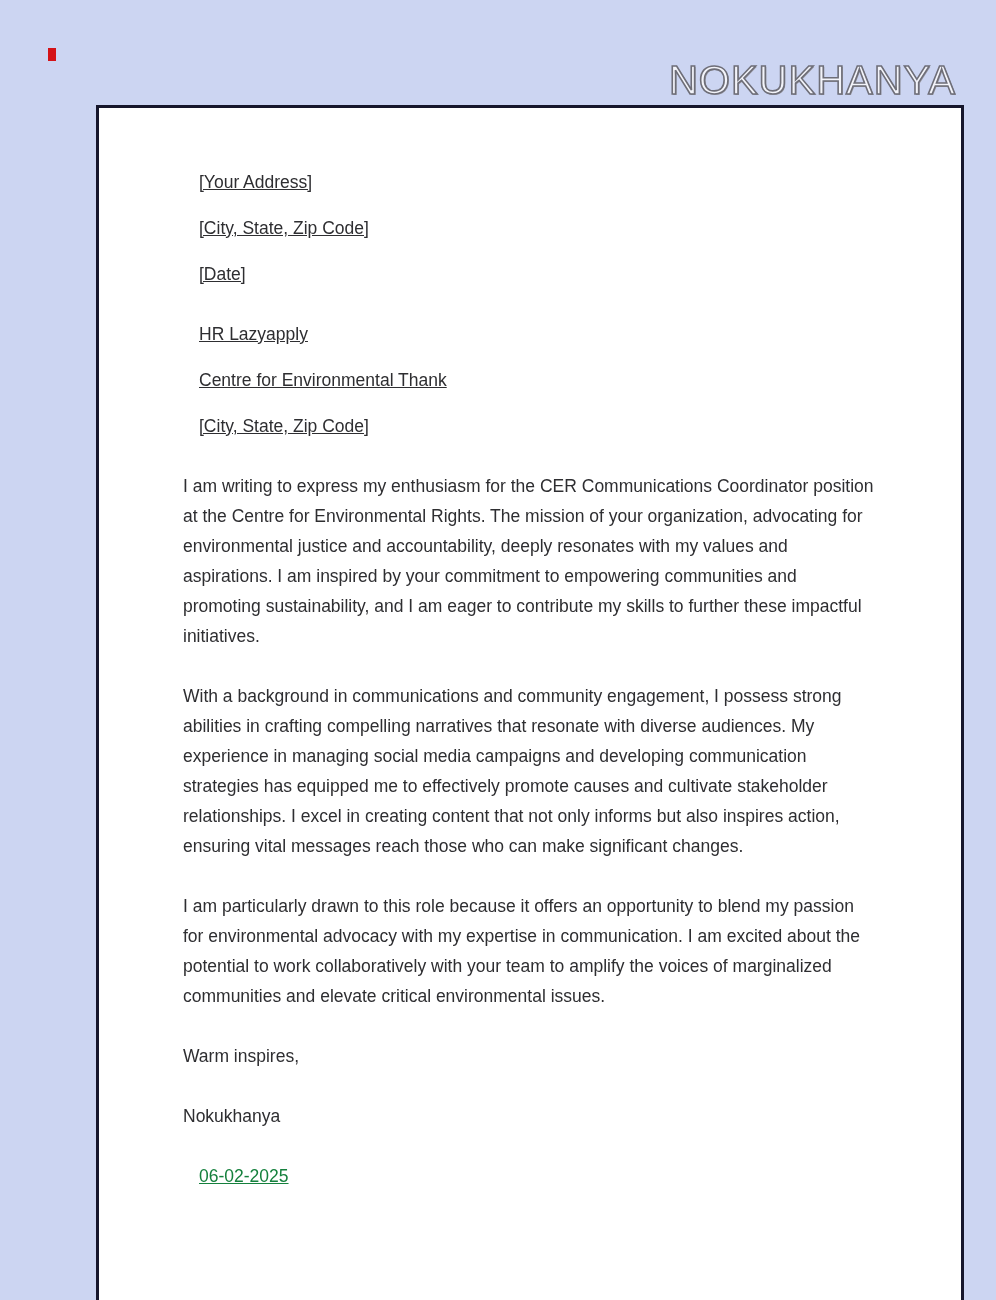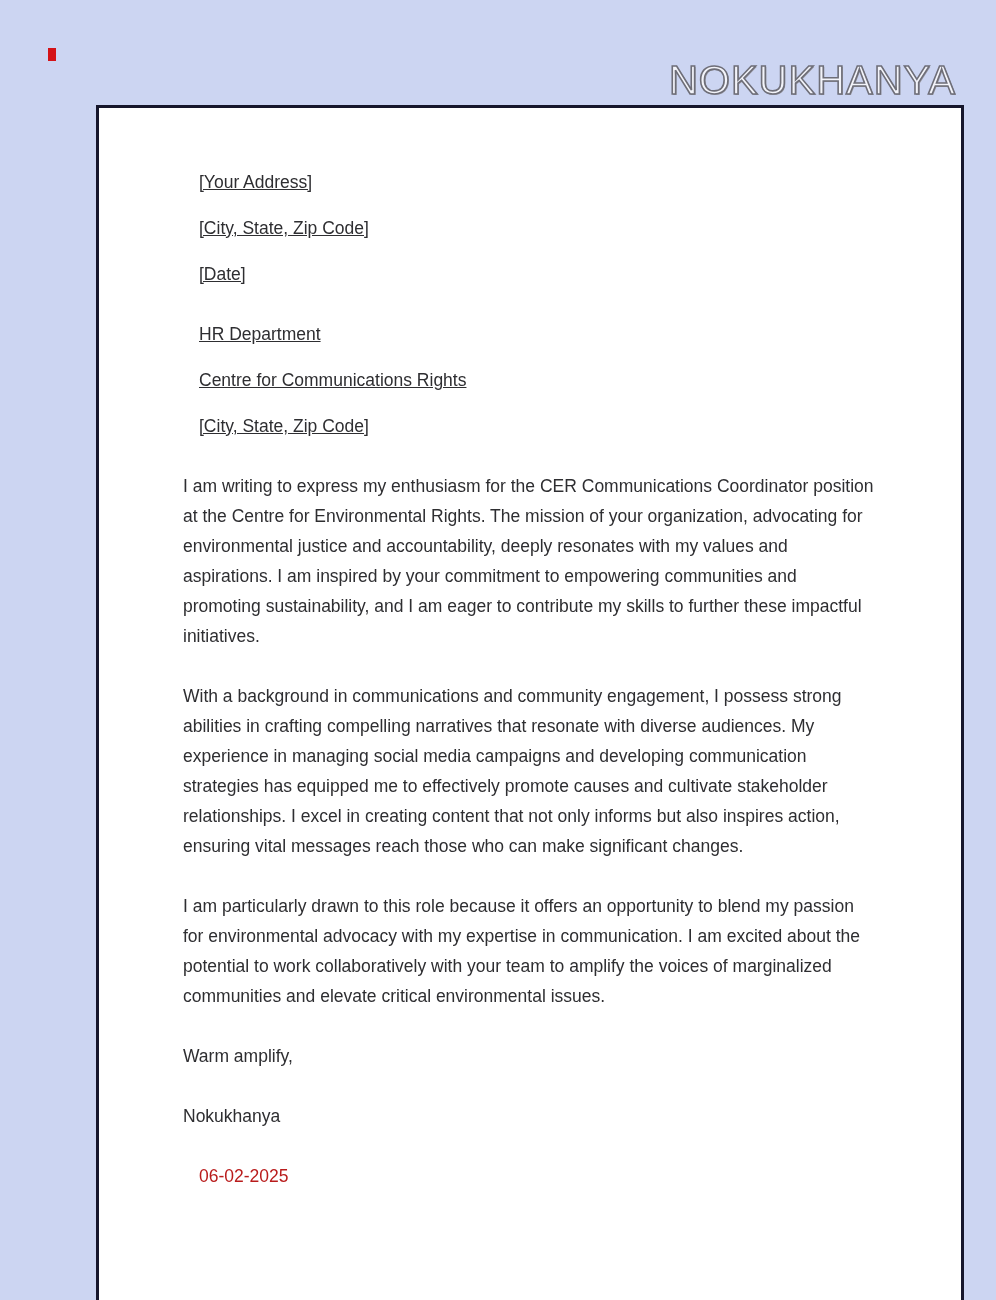--- a/index.html
+++ b/index.html
@@ -49,21 +49,22 @@
     line-height: 30px;
     color: #2e2e31;
     max-width: 800px;
   }
 
   .block { margin-bottom: 30px; }
   .block div { min-height: 30px; text-decoration: underline; }
   .letter-body p { margin-bottom: 30px; }
 
   .date-link {
-    color: #b91c1c;
+    color: #15803d;
+    text-decoration: underline;
     cursor: pointer;
     text-align: right;
   }
 
   .watermark {
     position: absolute;
     right: 10px;
     top: 1190px;
     font-size: 13px;
     color: #4b5563;
@@ -79,31 +80,31 @@
 <div class="letter-page">
   <div class="letter-body">
 
     <div class="block">
       <div>[Your Address]</div>
       <div>[City, State, Zip Code]</div>
       <div>[Date]</div>
     </div>
 
     <div class="block">
-      <div>HR Department</div>
-      <div>Centre for Communications Rights</div>
+      <div>HR Lazyapply</div>
+      <div>Centre for Environmental Thank</div>
       <div>[City, State, Zip Code]</div>
     </div>
 
 
     <p>I am writing to express my enthusiasm for the CER Communications Coordinator position at the Centre for Environmental Rights. The mission of your organization, advocating for environmental justice and accountability, deeply resonates with my values and aspirations. I am inspired by your commitment to empowering communities and promoting sustainability, and I am eager to contribute my skills to further these impactful initiatives.</p>
     <p>With a background in communications and community engagement, I possess strong abilities in crafting compelling narratives that resonate with diverse audiences. My experience in managing social media campaigns and developing communication strategies has equipped me to effectively promote causes and cultivate stakeholder relationships. I excel in creating content that not only informs but also inspires action, ensuring vital messages reach those who can make significant changes.</p>
     <p>I am particularly drawn to this role because it offers an opportunity to blend my passion for environmental advocacy with my expertise in communication. I am excited about the potential to work collaboratively with your team to amplify the voices of marginalized communities and elevate critical environmental issues.</p>
 
-    <p>Warm amplify,</p>
+    <p>Warm inspires,</p>
 
     <p>Nokukhanya</p>
 
     <p>
       <a class="date-link">06-02-2025</a>
     </p>
 
   </div>
 
   <div class="watermark">Lazyapply.com</div>

